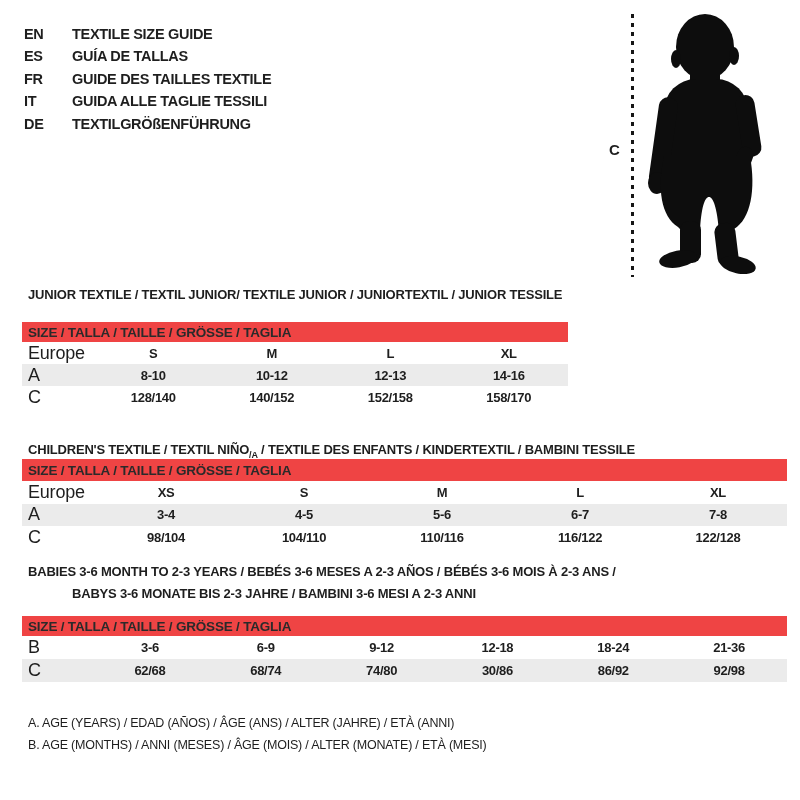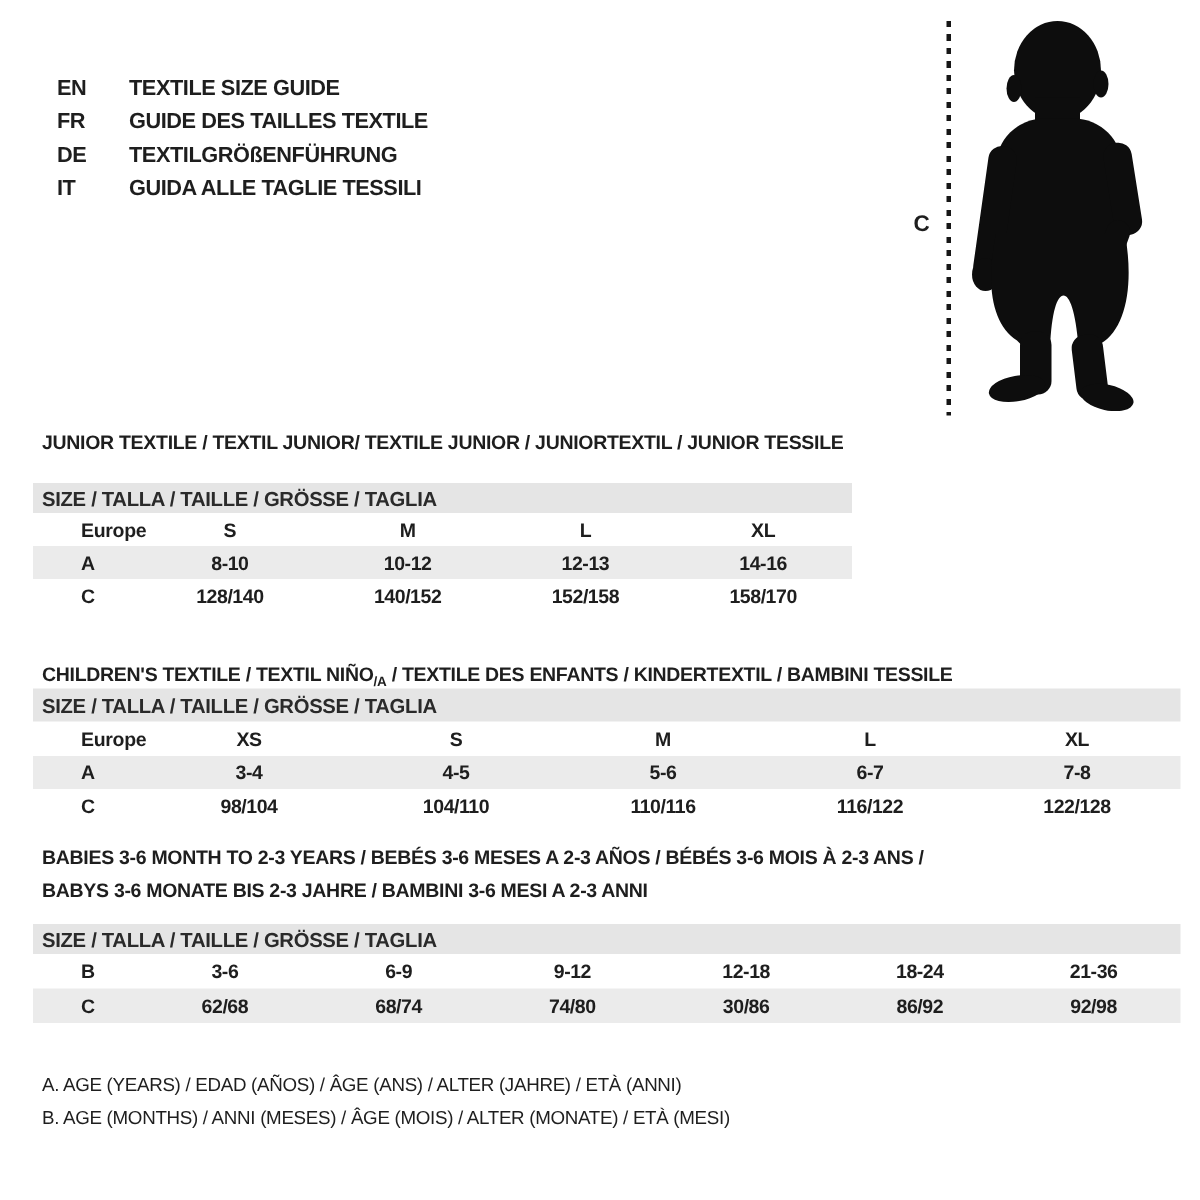--- a/index.html
+++ b/index.html
@@ -6,21 +6,21 @@
   html,body { width:800px; height:800px; }
   body {
     background:#ffffff;
     font-family:"Liberation Sans", sans-serif;
     color:#1e1e1e;
     position:relative;
     overflow:hidden;
   }
 
   
-  .lang-block { position:absolute; left:38px; top:23px;margin-top:25px; }
+  .lang-block { position:absolute; left:24px; top:23px; }
   .lang-row { display:grid; grid-template-columns:48px auto; line-height:22.4px; }
   .lang-code, .lang-label { font-size:14.5px; font-weight:700; letter-spacing:-0.3px; white-space:nowrap; }
 
   
   .measure-label {
     position:absolute; left:609px; top:141px;
     font-size:15px; font-weight:700;
   }
   .dash-line {
     position:absolute; left:631px; top:14px; width:3px; height:263px;
@@ -29,30 +29,30 @@
   .toddler { position:absolute; left:642px; top:11px; }
 
   
   .sec-title {
     position:absolute; left:28px;
     font-size:13px; font-weight:700; letter-spacing:-0.2px; white-space:nowrap;
   }
   .sec-title sub { font-size:9px; font-weight:700; }
   .sg-table { position:absolute; left:22px; }
   .size-bar {
-    background:#e5e5e5; color:#2a2a2a;
+    background:#ef4444; color:#2a2a2a;
     font-size:13.5px; font-weight:700; letter-spacing:-0.2px;
     padding-left:6px; display:flex; align-items:center;
   }
   .trow { display:grid; align-items:center; }
   .trow.alt { background:#ebebeb; }
   .cols4 { grid-template-columns:72px repeat(4,1fr); }
   .cols5 { grid-template-columns:75px repeat(5,1fr); }
   .cols6 { grid-template-columns:70px repeat(6,1fr); }
-  .tlabel { font-size:13px; font-weight:700; letter-spacing:-0.2px; padding-left:6px;margin-left:26px; }
+  .tlabel { font-size:18px; font-weight:400; letter-spacing:-0.2px; padding-left:6px; }
   .tcell  { font-size:13px; font-weight:700; letter-spacing:-0.3px; text-align:center; }
 
   #junior-table   { top:322px; width:546px; }
   #junior-table .size-bar { height:20px; }
   #junior-table .trow     { height:22px; }
   #children-table { top:459px; width:765px; }
   #children-table .size-bar { height:22px; }
   #children-table .trow     { height:22.5px; }
   #babies-table   { top:616px; width:765px; }
   #babies-table .size-bar { height:20px; }
@@ -64,30 +64,34 @@
 </style>
 </head>
 <body>
 
 <div class="lang-block">
   <div class="lang-row">
     <span class="lang-code">EN</span>
     <span class="lang-label">TEXTILE SIZE GUIDE</span>
   </div>
   <div class="lang-row">
+    <span class="lang-code">ES</span>
+    <span class="lang-label">GUÍA DE TALLAS</span>
+  </div>
+  <div class="lang-row">
     <span class="lang-code">FR</span>
     <span class="lang-label">GUIDE DES TAILLES TEXTILE</span>
   </div>
   <div class="lang-row">
+    <span class="lang-code">IT</span>
+    <span class="lang-label">GUIDA ALLE TAGLIE TESSILI</span>
+  </div>
+  <div class="lang-row">
     <span class="lang-code">DE</span>
     <span class="lang-label">TEXTILGRÖßENFÜHRUNG</span>
-  </div>
-  <div class="lang-row">
-    <span class="lang-code">IT</span>
-    <span class="lang-label">GUIDA ALLE TAGLIE TESSILI</span>
   </div>
 </div>
 
 <span class="measure-label">C</span>
 <div class="dash-line"></div>
 
 <svg class="toddler" width="128" height="263" viewBox="0 0 128 263" xmlns="http://www.w3.org/2000/svg">
   <g fill="#0d0d0d">
 
     <ellipse cx="63" cy="36" rx="29" ry="33"></ellipse>
@@ -168,21 +172,21 @@
     <span class="tlabel">C</span>
     <span class="tcell">98/104</span>
     <span class="tcell">104/110</span>
     <span class="tcell">110/116</span>
     <span class="tcell">116/122</span>
     <span class="tcell">122/128</span>
   </div>
 </div>
 
 <div class="sec-title" style="top:564px;">BABIES 3-6 MONTH TO 2-3 YEARS / BEBÉS 3-6 MESES A 2-3 AÑOS / BÉBÉS 3-6 MOIS À 2-3 ANS /</div>
-<div class="sec-title" style="top:586px;">BABYS 3-6 MONATE BIS 2-3 JAHRE / BAMBINI 3-6 MESI A 2-3 ANNI</div>
+<div class="sec-title" style="top:586px;margin-left:44px;">BABYS 3-6 MONATE BIS 2-3 JAHRE / BAMBINI 3-6 MESI A 2-3 ANNI</div>
 <div class="sg-table" id="babies-table">
   <div class="size-bar">
     <span>SIZE / TALLA / TAILLE / GRÖSSE / TAGLIA</span>
   </div>
   <div class="trow cols6">
     <span class="tlabel">B</span>
     <span class="tcell">3-6</span>
     <span class="tcell">6-9</span>
     <span class="tcell">9-12</span>
     <span class="tcell">12-18</span>

